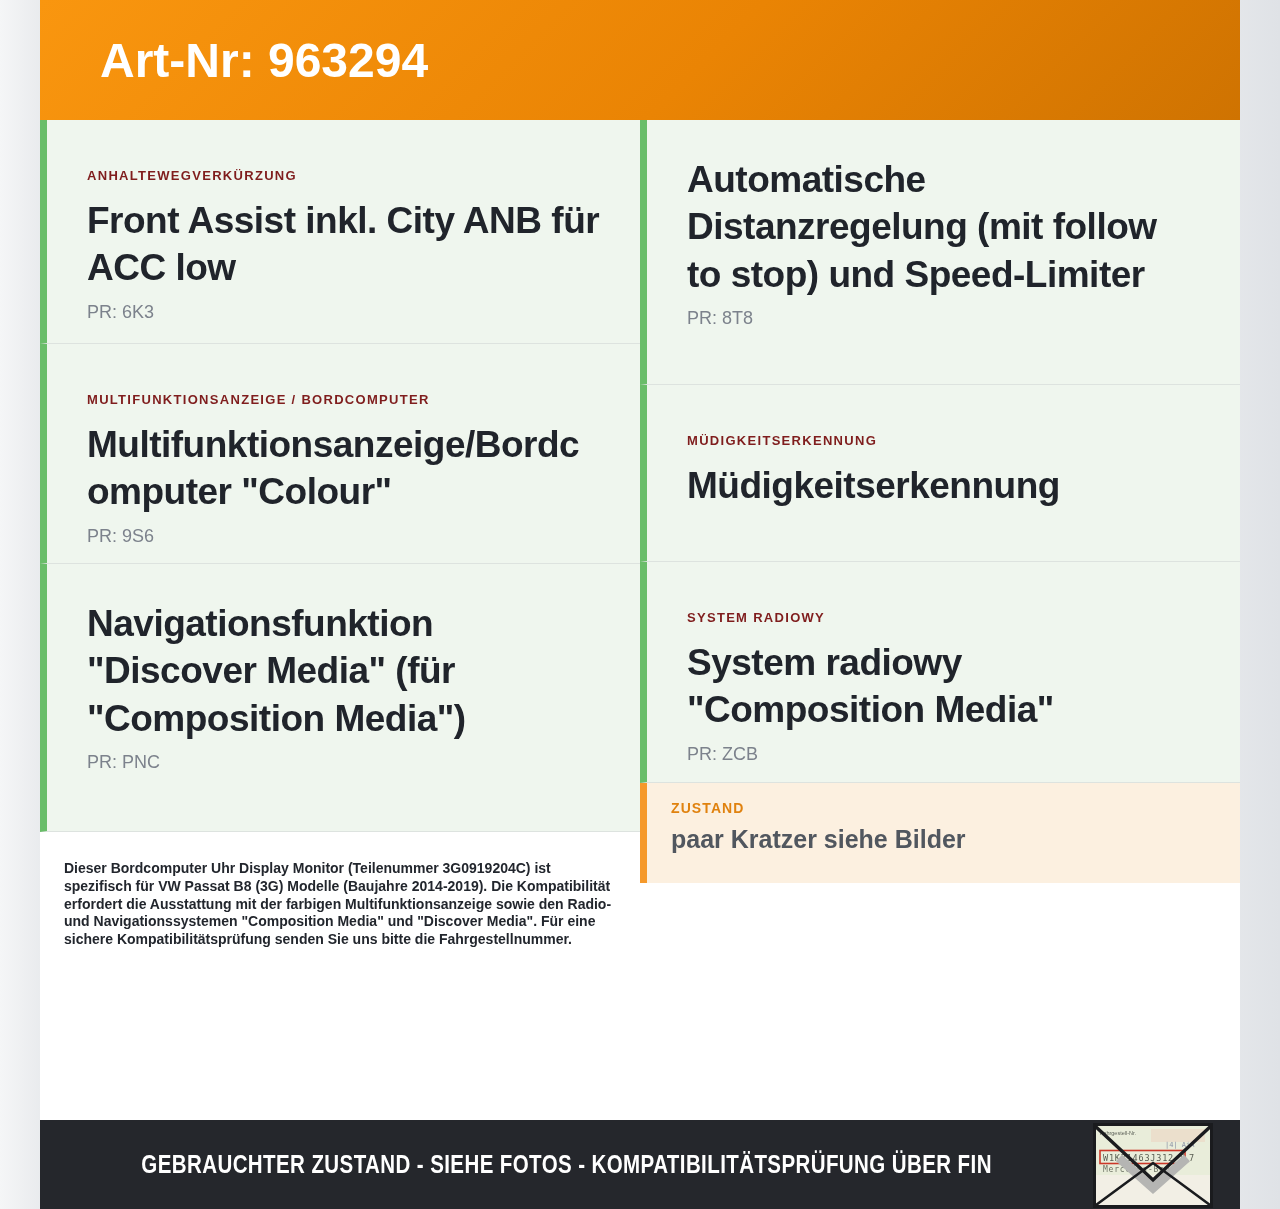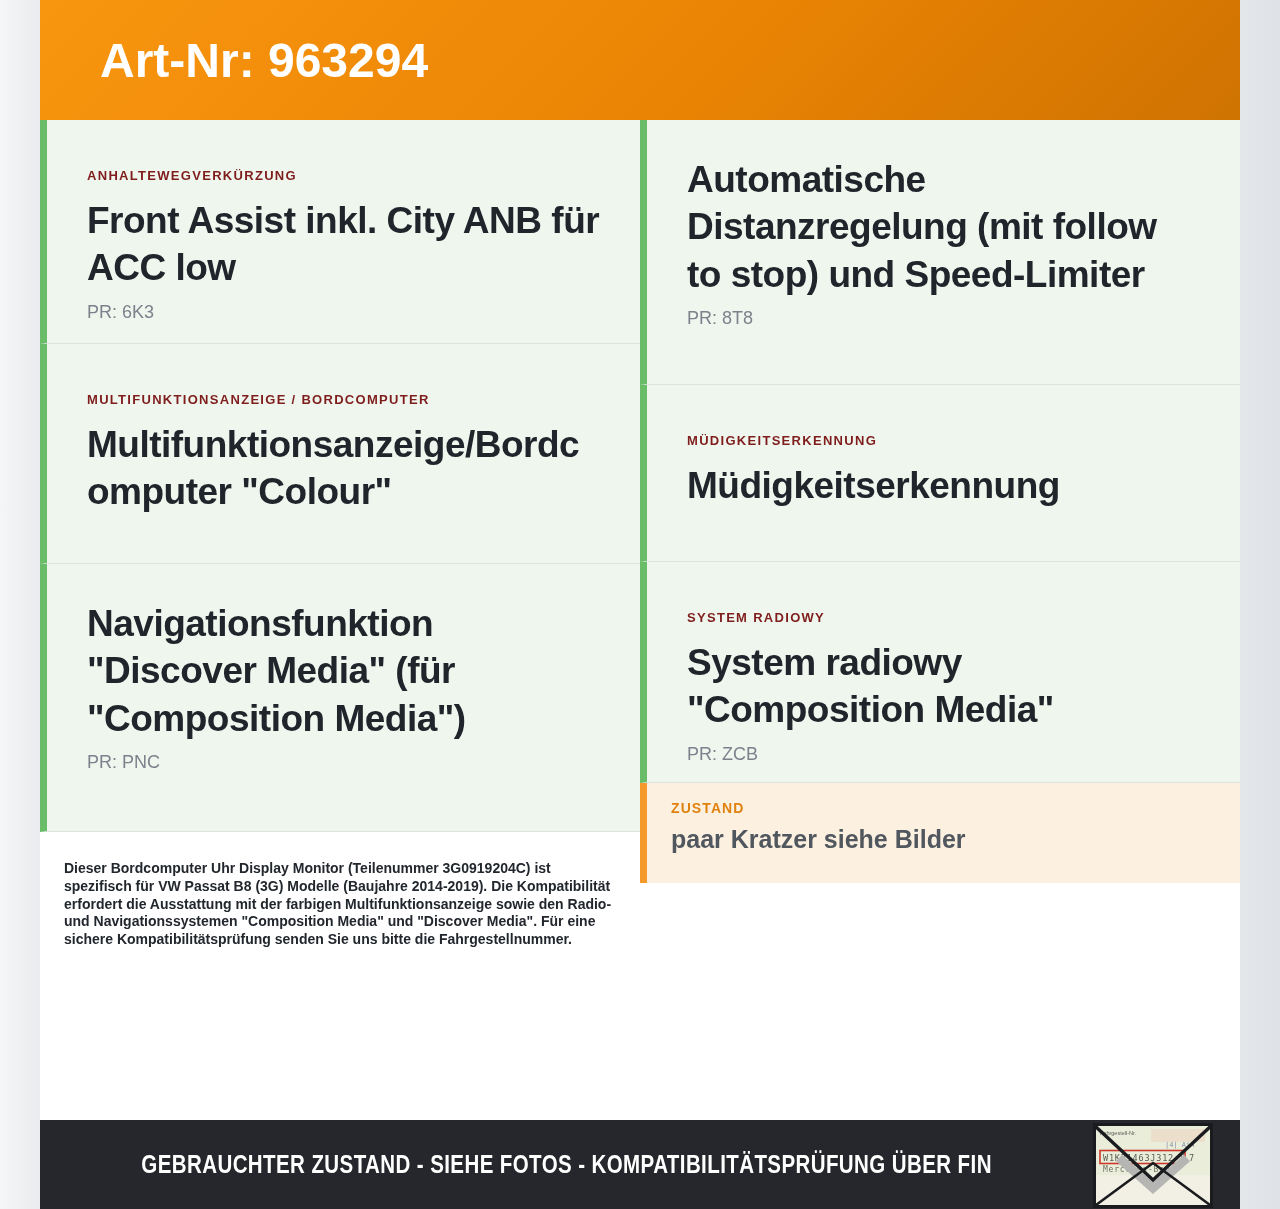--- a/index.html
+++ b/index.html
@@ -75,20 +75,21 @@
 
     <div class="col">
       <div class="card h224">
         <p class="label">ANHALTEWEGVERKÜRZUNG</p>
         <h2 class="card-title">Front Assist inkl. City ANB für ACC low</h2>
         <p class="pr">PR: 6K3</p>
       </div>
       <div class="card h220">
         <p class="label">MULTIFUNKTIONSANZEIGE / BORDCOMPUTER</p>
         <h2 class="card-title">Multifunktionsanzeige/Bordcomputer "Colour"</h2>
+        <p class="pr">PR: 9S6</p>
       </div>
       <div class="card h268">
         <h2 class="card-title">Navigationsfunktion "Discover Media" (für "Composition Media")</h2>
         <p class="pr">PR: PNC</p>
       </div>
       <div class="fits">
         <p class="fits-text">Dieser Bordcomputer Uhr Display Monitor (Teilenummer 3G0919204C) ist spezifisch für VW Passat B8 (3G) Modelle (Baujahre 2014-2019). Die Kompatibilität erfordert die Ausstattung mit der farbigen Multifunktionsanzeige sowie den Radio- und Navigationssystemen "Composition Media" und "Discover Media". Für eine sichere Kompatibilitätsprüfung senden Sie uns bitte die Fahrgestellnummer.</p>
       </div>
     </div>
 

